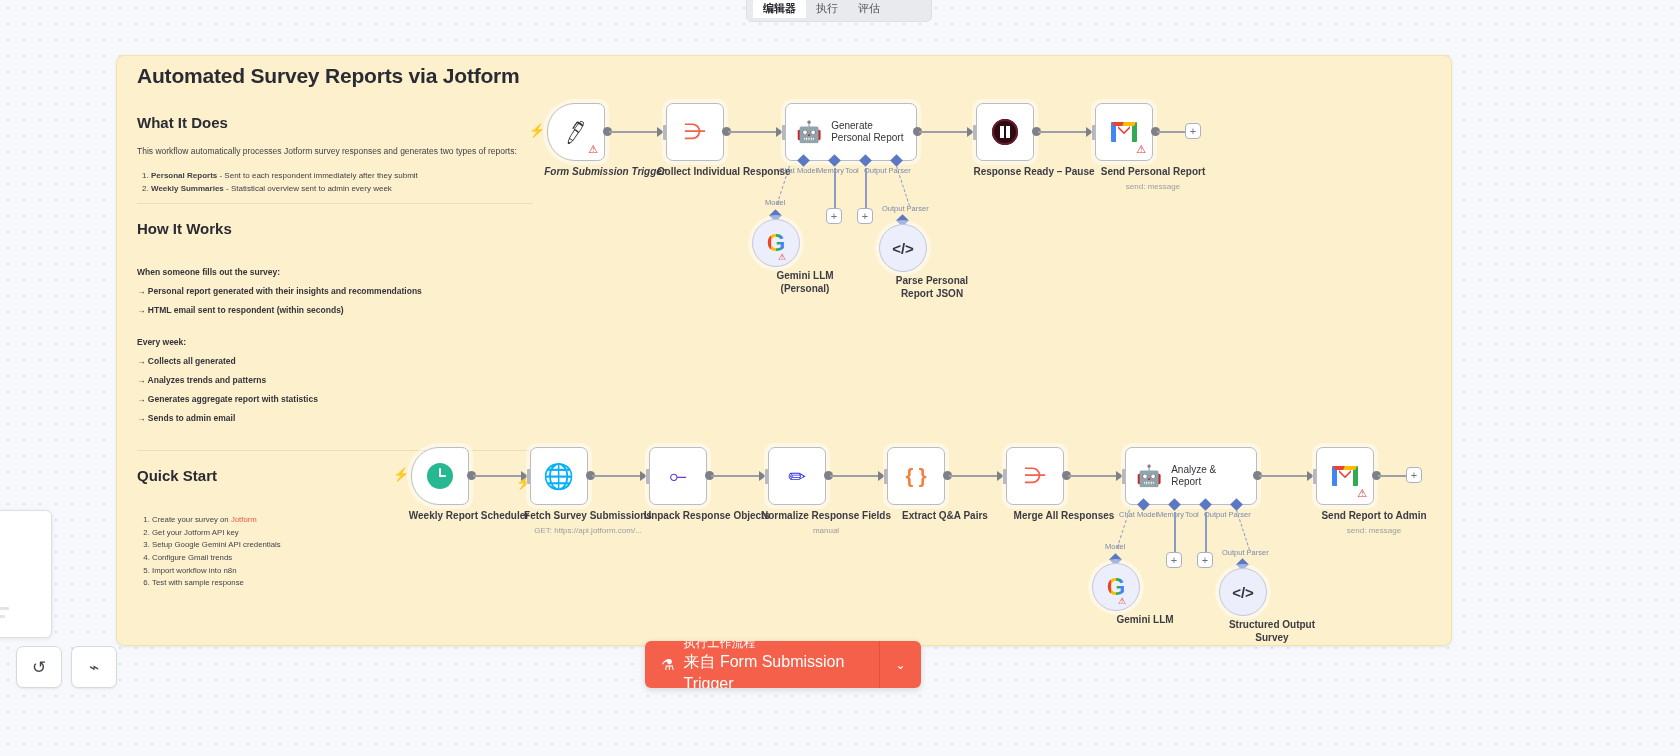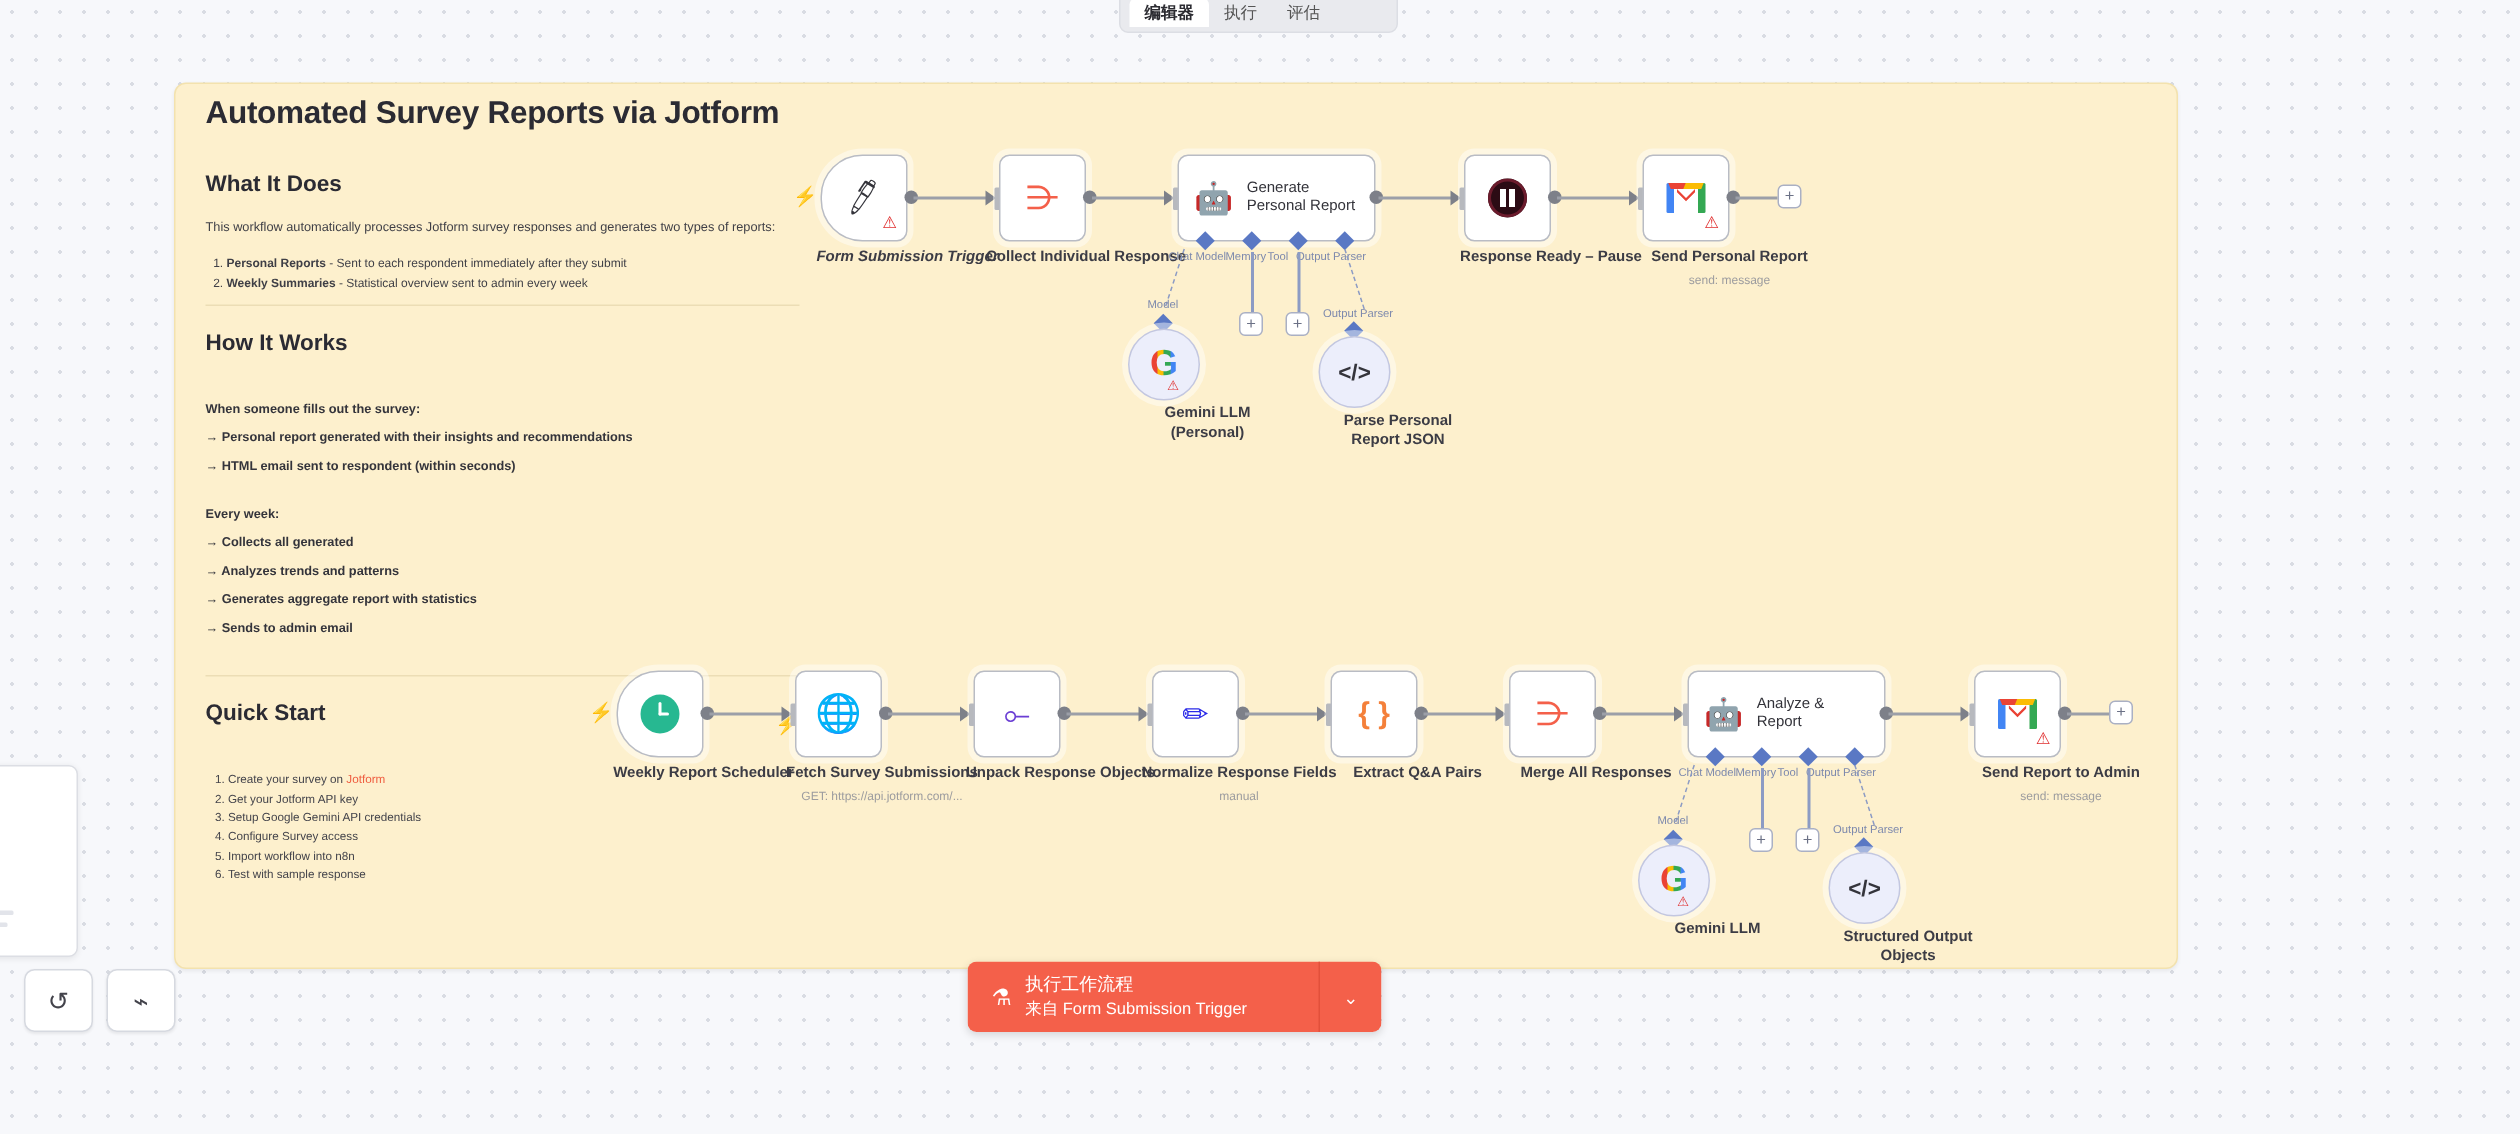--- a/index.html
+++ b/index.html
@@ -112,21 +112,21 @@
   #execbar {
     position:absolute; left:645px; top:641px; width:276px; height:47px;
     display:flex; border-radius:6px; overflow:hidden;
     box-shadow:0 2px 6px rgba(0,0,0,.14);
   }
   #execbtn {
     flex:1; background:#f4604a; color:#fff; display:flex; align-items:center; gap:9px;
     padding-left:16px; border-right:1px solid #e2503b;
   }
   #execbtn .lbl { font-size:12px; line-height:1.35; }
-  #execbtn .lbl .l2 { font-size:11px;margin-top:10px; }
+  #execbtn .lbl .l2 { font-size:16px;margin-top:10px; }
   #execcaret {
     width:41px; background:#f4604a; color:#fff; display:flex;
     align-items:center; justify-content:center; font-size:12px;
   }
   .ctrlbtn {
     position:absolute; width:46px; height:42px; background:#fff;
     border:1px solid #d6d9e0; border-radius:7px;
     display:flex; align-items:center; justify-content:center;
     box-shadow:0 1px 2px rgba(0,0,0,.07); font-size:17px; color:#43434b;
   }
@@ -174,21 +174,21 @@
     <hr>
 
     <div class="qs-head">
       <h2>Quick Start</h2>
       <span class="bolt">⚡</span>
     </div>
     <ol class="qs">
       <li><span>Create your survey on </span><span class="link">Jotform</span></li>
       <li><span>Get your Jotform API key</span></li>
       <li><span>Setup Google Gemini API credentials</span></li>
-      <li><span>Configure Survey access</span></li>
+      <li><span>Configure Gmail trends</span></li>
       <li><span>Import workflow into n8n</span></li>
       <li><span>Test with sample response</span></li>
     </ol>
   </div>
 
   <span class="triggerbolt" style="left:412px; top:67px;">⚡</span>
 
   <div class="node trigger" style="left:430px; top:47px;">
     <span class="ico" style="font-size:20px; transform:rotate(-12deg);">🖊</span>
     <span class="warn">⚠</span>
@@ -381,21 +381,21 @@
     <span class="goog">G</span>
     <span class="warn" style="right:13px; bottom:4px; font-size:9px;">⚠</span>
   </div>
   <div class="caption" style="left:999px; top:558px;">Gemini LLM</div>
 
   <span class="diamond" style="left:1121px; top:504px;"></span>
   <div class="circnode" style="left:1102px; top:512px;">
     <span class="ico" style="font-size:15px; font-weight:bold;">&lt;/&gt;</span>
   </div>
   <div class="caption" style="left:1126px; top:563px;">
-    <span>Structured Output</span><br><span>Objects</span>
+    <span>Structured Output</span><br><span>Survey</span>
   </div>
 
   <div class="node" style="left:1199px; top:391px;">
     <span class="ico-gmail">
       <i class="gm-l"></i>
         <i class="gm-r"></i>
         <i class="gm-v1"></i>
         <i class="gm-v2"></i>
         <i class="gm-c"></i>
     </span>

